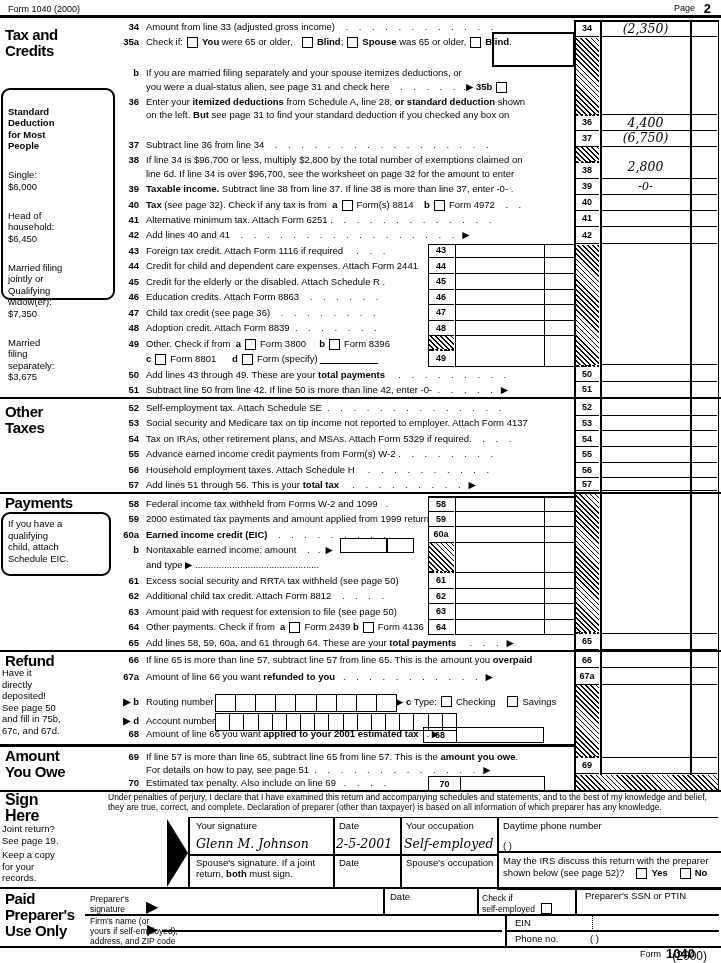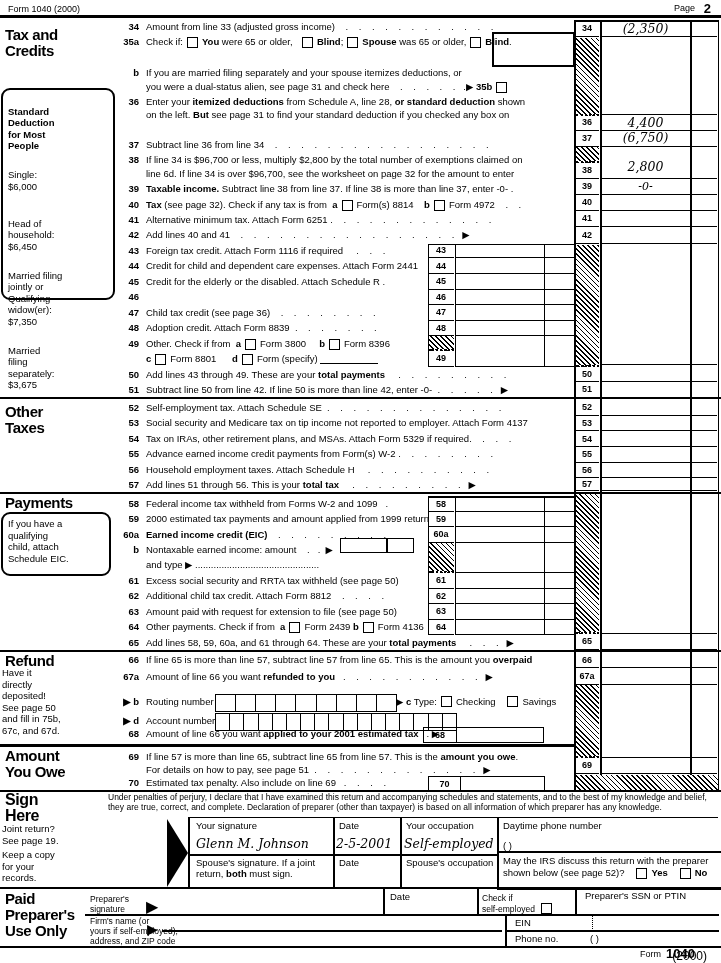--- a/index.html
+++ b/index.html
@@ -61,21 +61,21 @@
 Preparer's
 Use Only</div>
 
   <div class="notebox" style="top:88px;left:1px;width:100px;height:200px">
     <div class="bold">Standard
 Deduction
 for Most
 People</div>
     <div style="margin-top:6px">Single:
 $6,000</div>
-    <div style="margin-top:14px">Head of
+    <div style="margin-top:6px">Head of
 household:
 $6,450</div>
     <div style="margin-top:6px">Married filing
 jointly or
 Qualifying
 widow(er):
 $7,350</div>
     <div style="margin-top:6px">Married
 filing
 separately:
@@ -179,20 +179,21 @@
   <div class="row" style="top:260px">
       <span class="no">44</span>
       <span class="lbl">Credit for child and dependent care expenses. Attach Form 2441</span>
     </div>
   <div class="row" style="top:276px">
       <span class="no">45</span>
       <span class="lbl">Credit for the elderly or the disabled. Attach Schedule R .</span>
     </div>
   <div class="row" style="top:291px">
       <span class="no">46</span>
+      <span class="lbl">Education credits. Attach Form 8863    .    .    .    .    .    .</span>
     </div>
   <div class="row" style="top:307px">
       <span class="no">47</span>
       <span class="lbl">Child tax credit (see page 36)    .    .    .    .    .    .    .    .</span>
     </div>
   <div class="row" style="top:322px">
       <span class="no">48</span>
       <span class="lbl">Adoption credit. Attach Form 8839  .    .    .    .    .    .    .</span>
     </div>
   <div class="row" style="top:338px">

